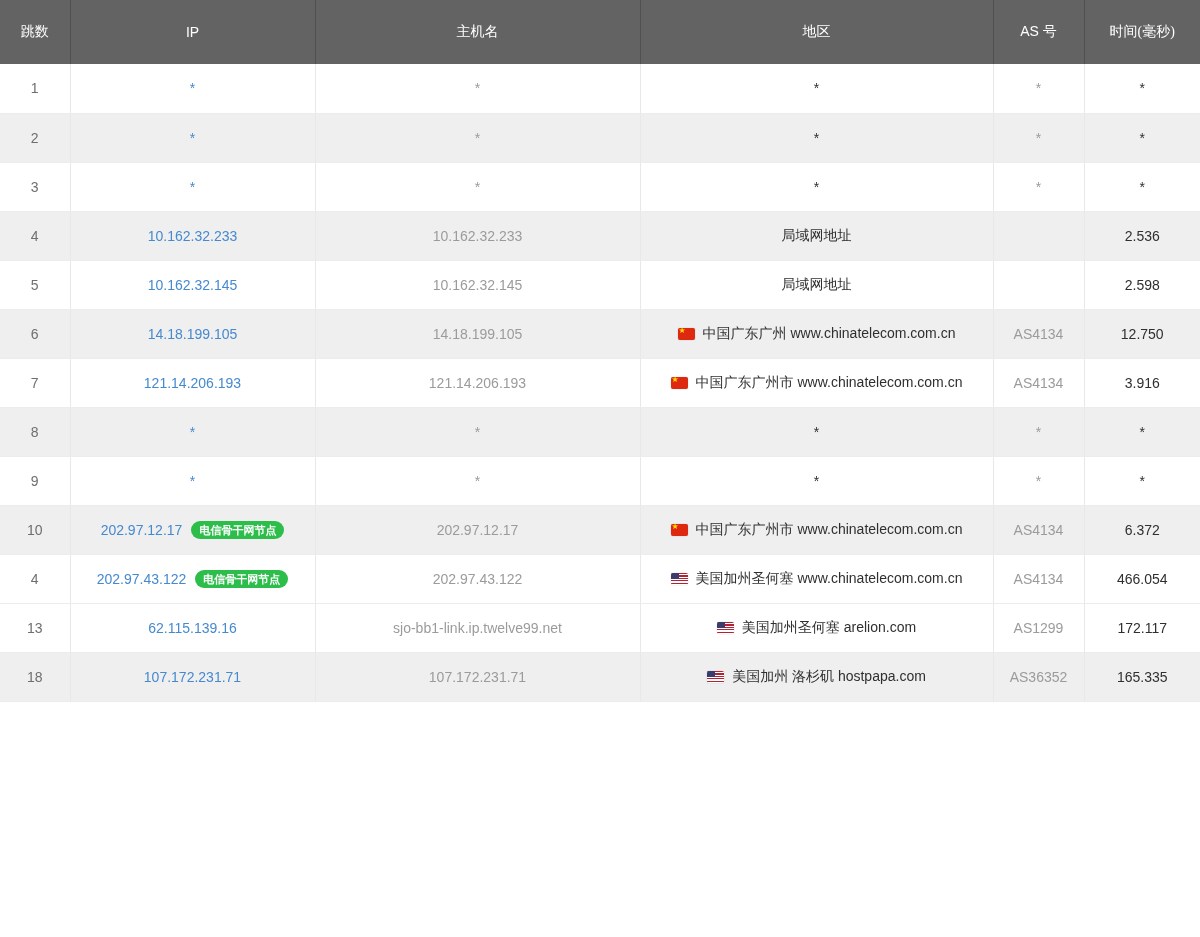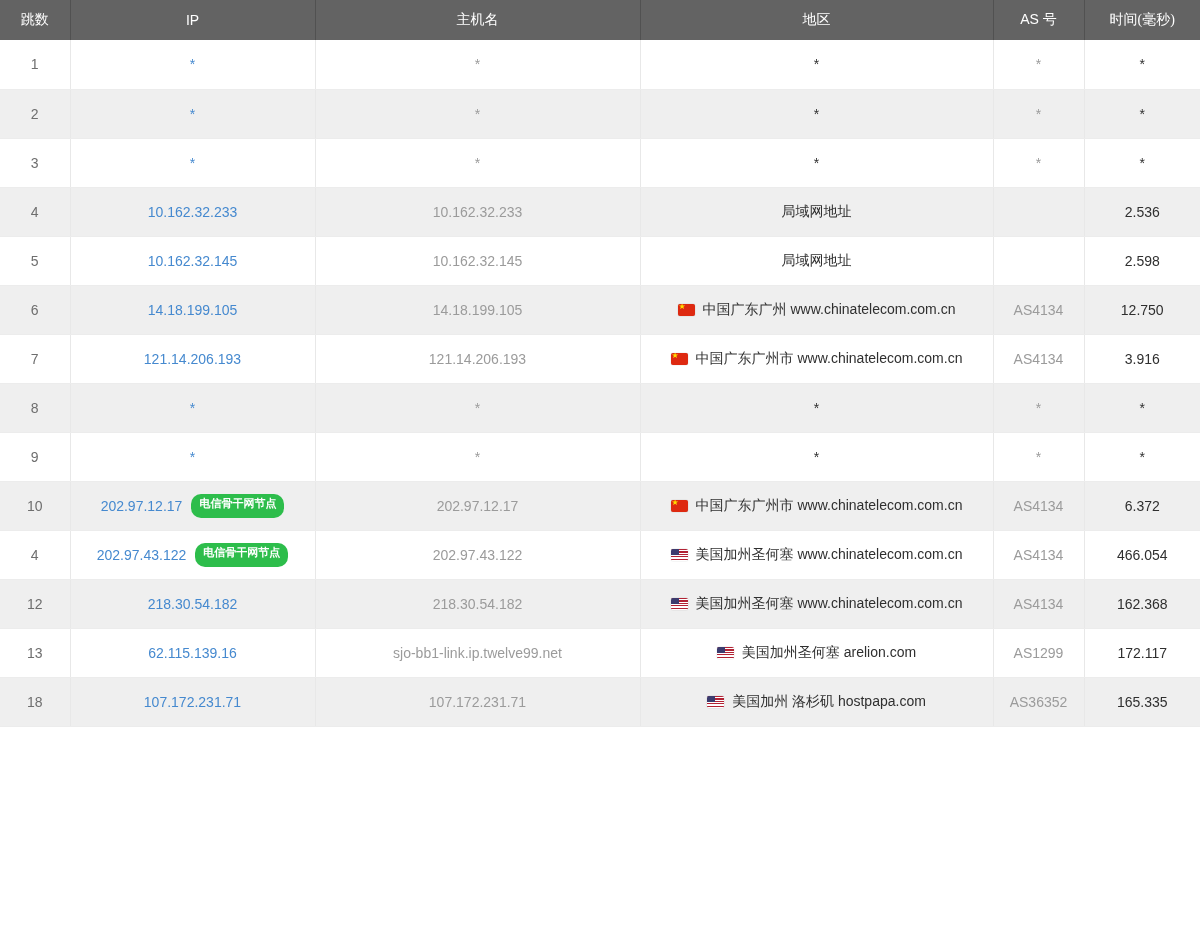--- a/index.html
+++ b/index.html
@@ -14,21 +14,21 @@
   col.c-host { width:325px; }
   col.c-reg  { width:353px; }
   col.c-asn  { width:91px; }
   col.c-time { width:116px; }
 
   thead th {
     background:#636363;
     color:#ffffff;
     font-size:14px;
     font-weight:normal;
-    height:40px;
+    height:64px;
     text-align:center;
     vertical-align:middle;
     border-right:1px solid rgba(0,0,0,0.18);
   }
   thead th:last-child { border-right:none;font-family:Liberation Serif, serif; }
 
   tbody td {
     height:49px;
     text-align:center;
     vertical-align:middle;
@@ -50,21 +50,21 @@
   .ip-wrap { display:flex; align-items:center; justify-content:center; gap:9px; }
   .ip-link { color:#4589cf; cursor:pointer; text-decoration:none; }
 
   .badge {
     display:inline-block;
     background:#2dbd4b;
     color:#ffffff;
     font-size:11px;
     font-weight:bold;
     line-height:1;
-    padding:4px 8px 9px;
+    padding:4px 8px 3px;
     border-radius:10px;
     white-space:nowrap;
   }
 
   .reg-wrap { display:flex; align-items:center; justify-content:center; gap:8px; }
 
   .flag {
     display:inline-block;
     width:17px; height:12px;
     border-radius:2px;
@@ -318,38 +318,20 @@
     <td class="reg">
       <span class="reg-wrap">
         <span class="flag flag-us"></span>
         <span>美国加州圣何塞 www.chinatelecom.com.cn</span>
       </span>
     </td>
     <td class="asn">AS4134</td>
     <td class="time">466.054</td>
   </tr>
 
-  <tr class="shaded">
-    <td class="hop">12</td>
-    <td class="ip">
-      <span class="ip-wrap">
-        <span class="ip-link">218.30.54.182</span>
-
-      </span>
-    </td>
-    <td class="host">218.30.54.182</td>
-    <td class="reg">
-      <span class="reg-wrap">
-        <span class="flag flag-us"></span>
-        <span>美国加州圣何塞 www.chinatelecom.com.cn</span>
-      </span>
-    </td>
-    <td class="asn">AS4134</td>
-    <td class="time">162.368</td>
-  </tr>
 
   <tr>
     <td class="hop">13</td>
     <td class="ip">
       <span class="ip-wrap">
         <span class="ip-link">62.115.139.16</span>
 
       </span>
     </td>
     <td class="host">sjo-bb1-link.ip.twelve99.net</td>

